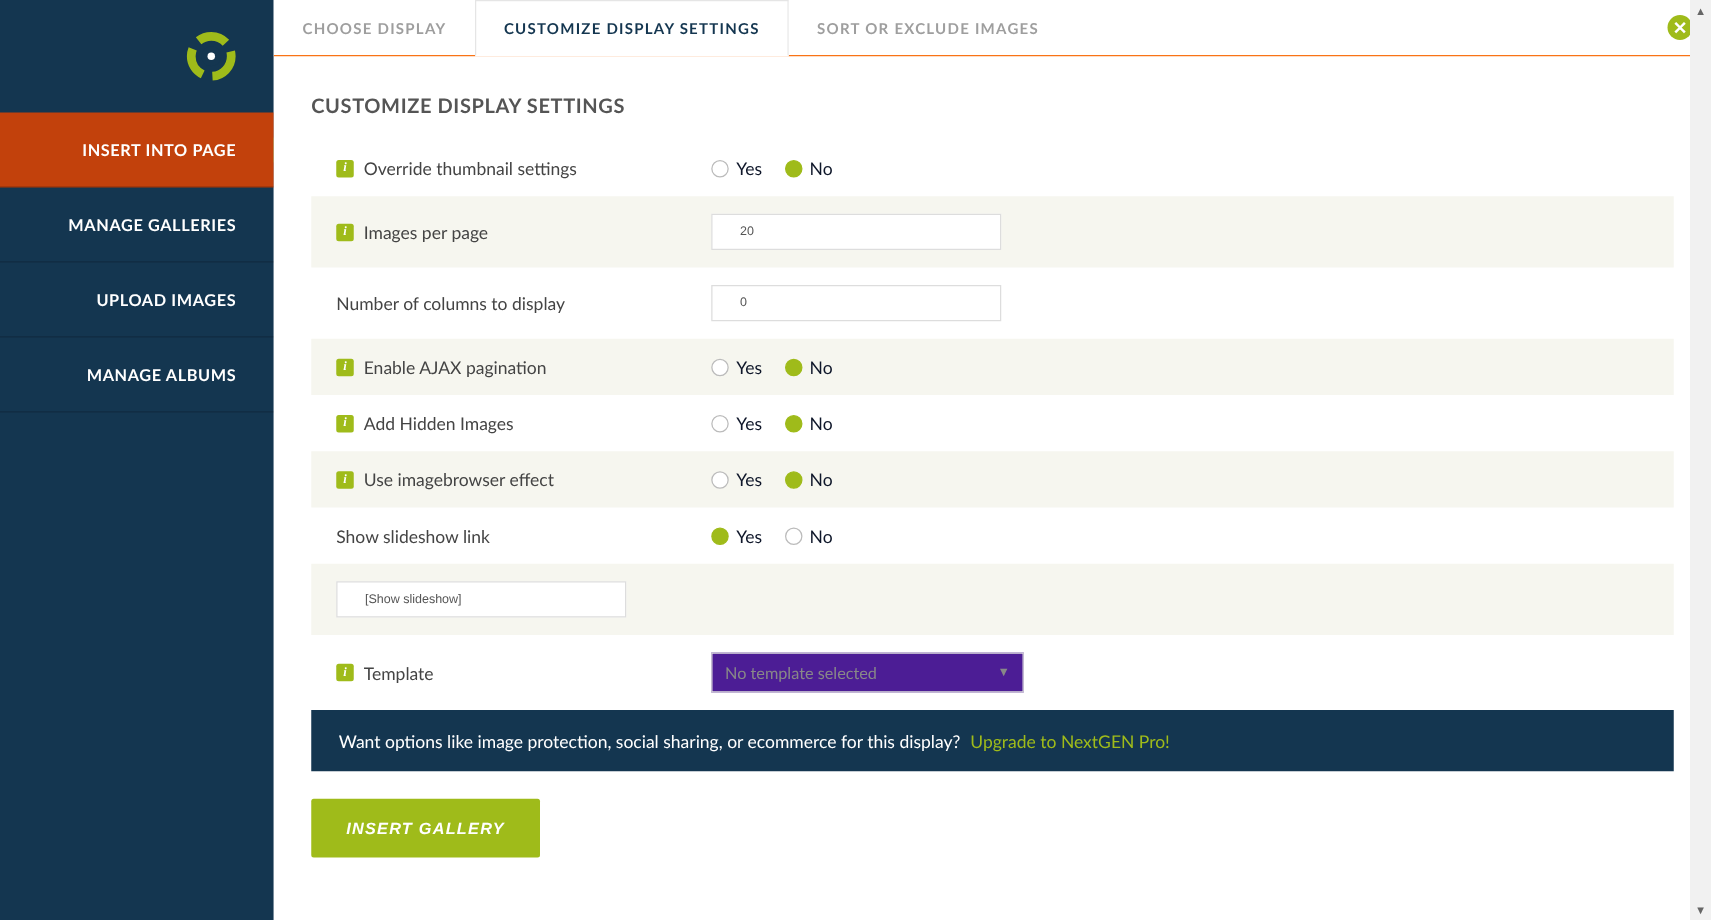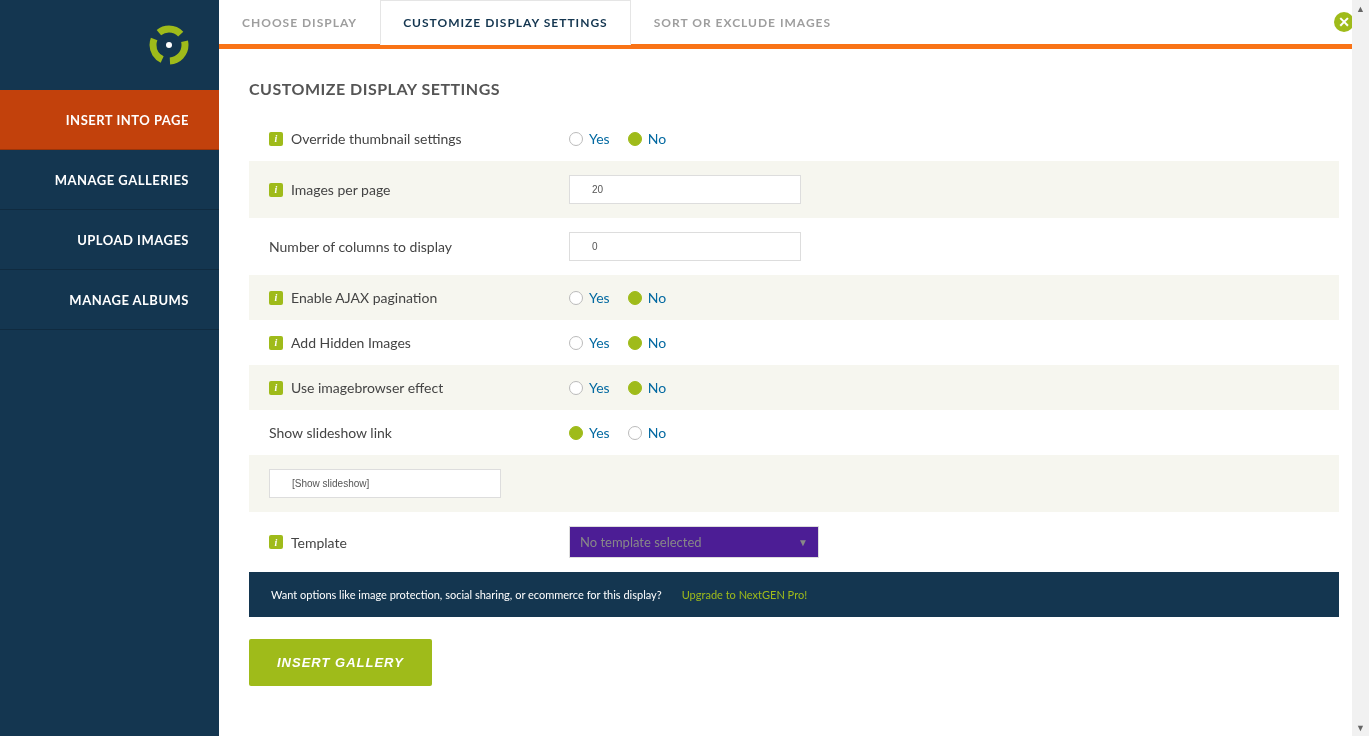--- a/index.html
+++ b/index.html
@@ -56,21 +56,21 @@
     border-bottom: 10px solid transparent;
   }
   .main {
     flex: 1;
     background: #fff;
     overflow-y: auto;
     position: relative;
   }
   .tabs {
     display: flex;
-    border-bottom: 5px solid #f97316;
+    border-bottom: 1px solid #f97316;
     background: #fff;
     position: relative;
   }
   .tab {
     padding: 14px 22px;
     font-size: 12px;
     font-weight: 700;
     letter-spacing: 1px;
     color: #9e9e9e;
     cursor: pointer;
@@ -153,21 +153,21 @@
     height: 14px;
     border-radius: 50%;
     border: 1px solid #bbb;
     background: #fff;
     display: inline-block;
   }
   .radio-dot.selected {
     background: #9fbb1a;
     border-color: #9fbb1a;
   }
-  .radio-label { font-size: 14px; color: #0369a1; }
+  .radio-label { font-size: 14px; color: #0f172a; }
   .text-input {
     width: 232px;
     padding: 8px 22px;
     border: 1px solid #ddd;
     font-size: 10px;
     color: #555;
     background: #fff;
   }
   .select-input {
     width: 250px;
@@ -183,23 +183,23 @@
     cursor: pointer;
   }
   .select-caret {
     font-size: 10px;
     color: #888;
   }
   .upsell-bar {
     background: #143650;
     color: #fff;
     padding: 16px 22px;
-    font-size: 11px;
-    display: flex;
-    gap: 20px;
+    font-size: 14px;
+    display: flex;
+    gap: 8px;
     align-items: flex-end;
   }
   .upsell-link { color: #9fbb1a; text-decoration: none; cursor: pointer; }
   .insert-btn {
     margin-top: 22px;
     background: #9fbb1a;
     color: #fff;
     font-weight: 700;
     font-size: 13px;
     letter-spacing: 1px;

